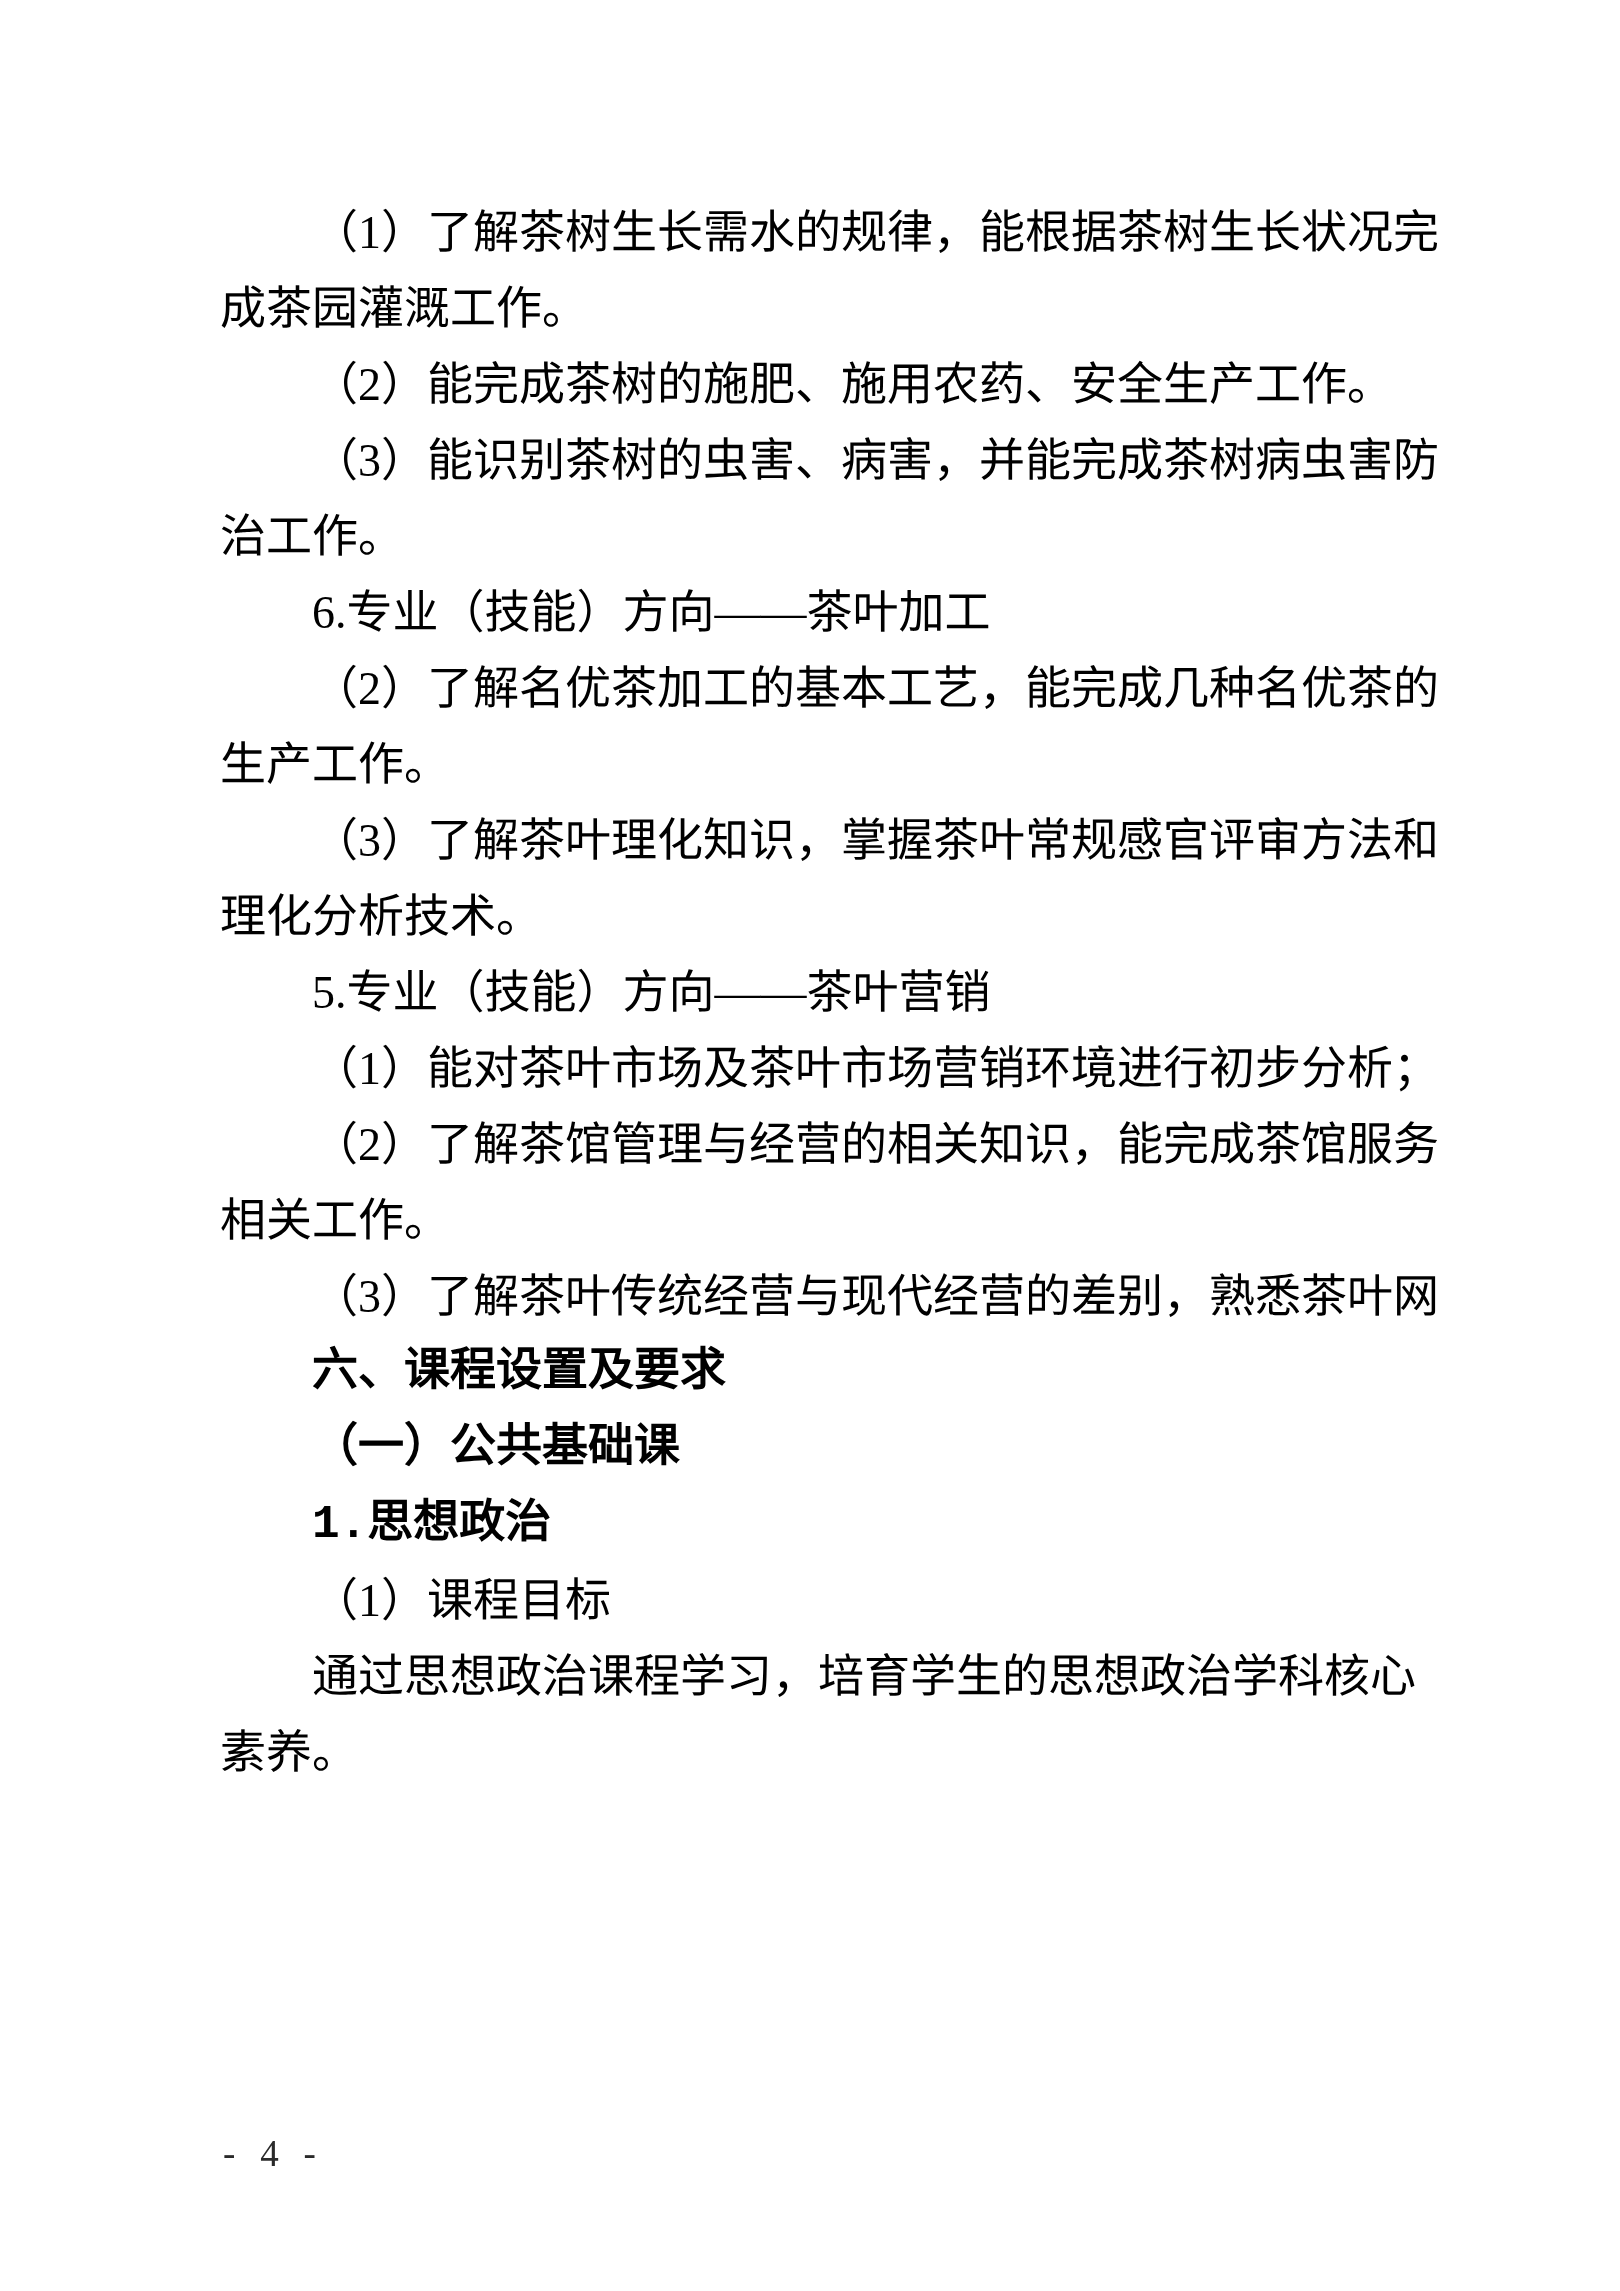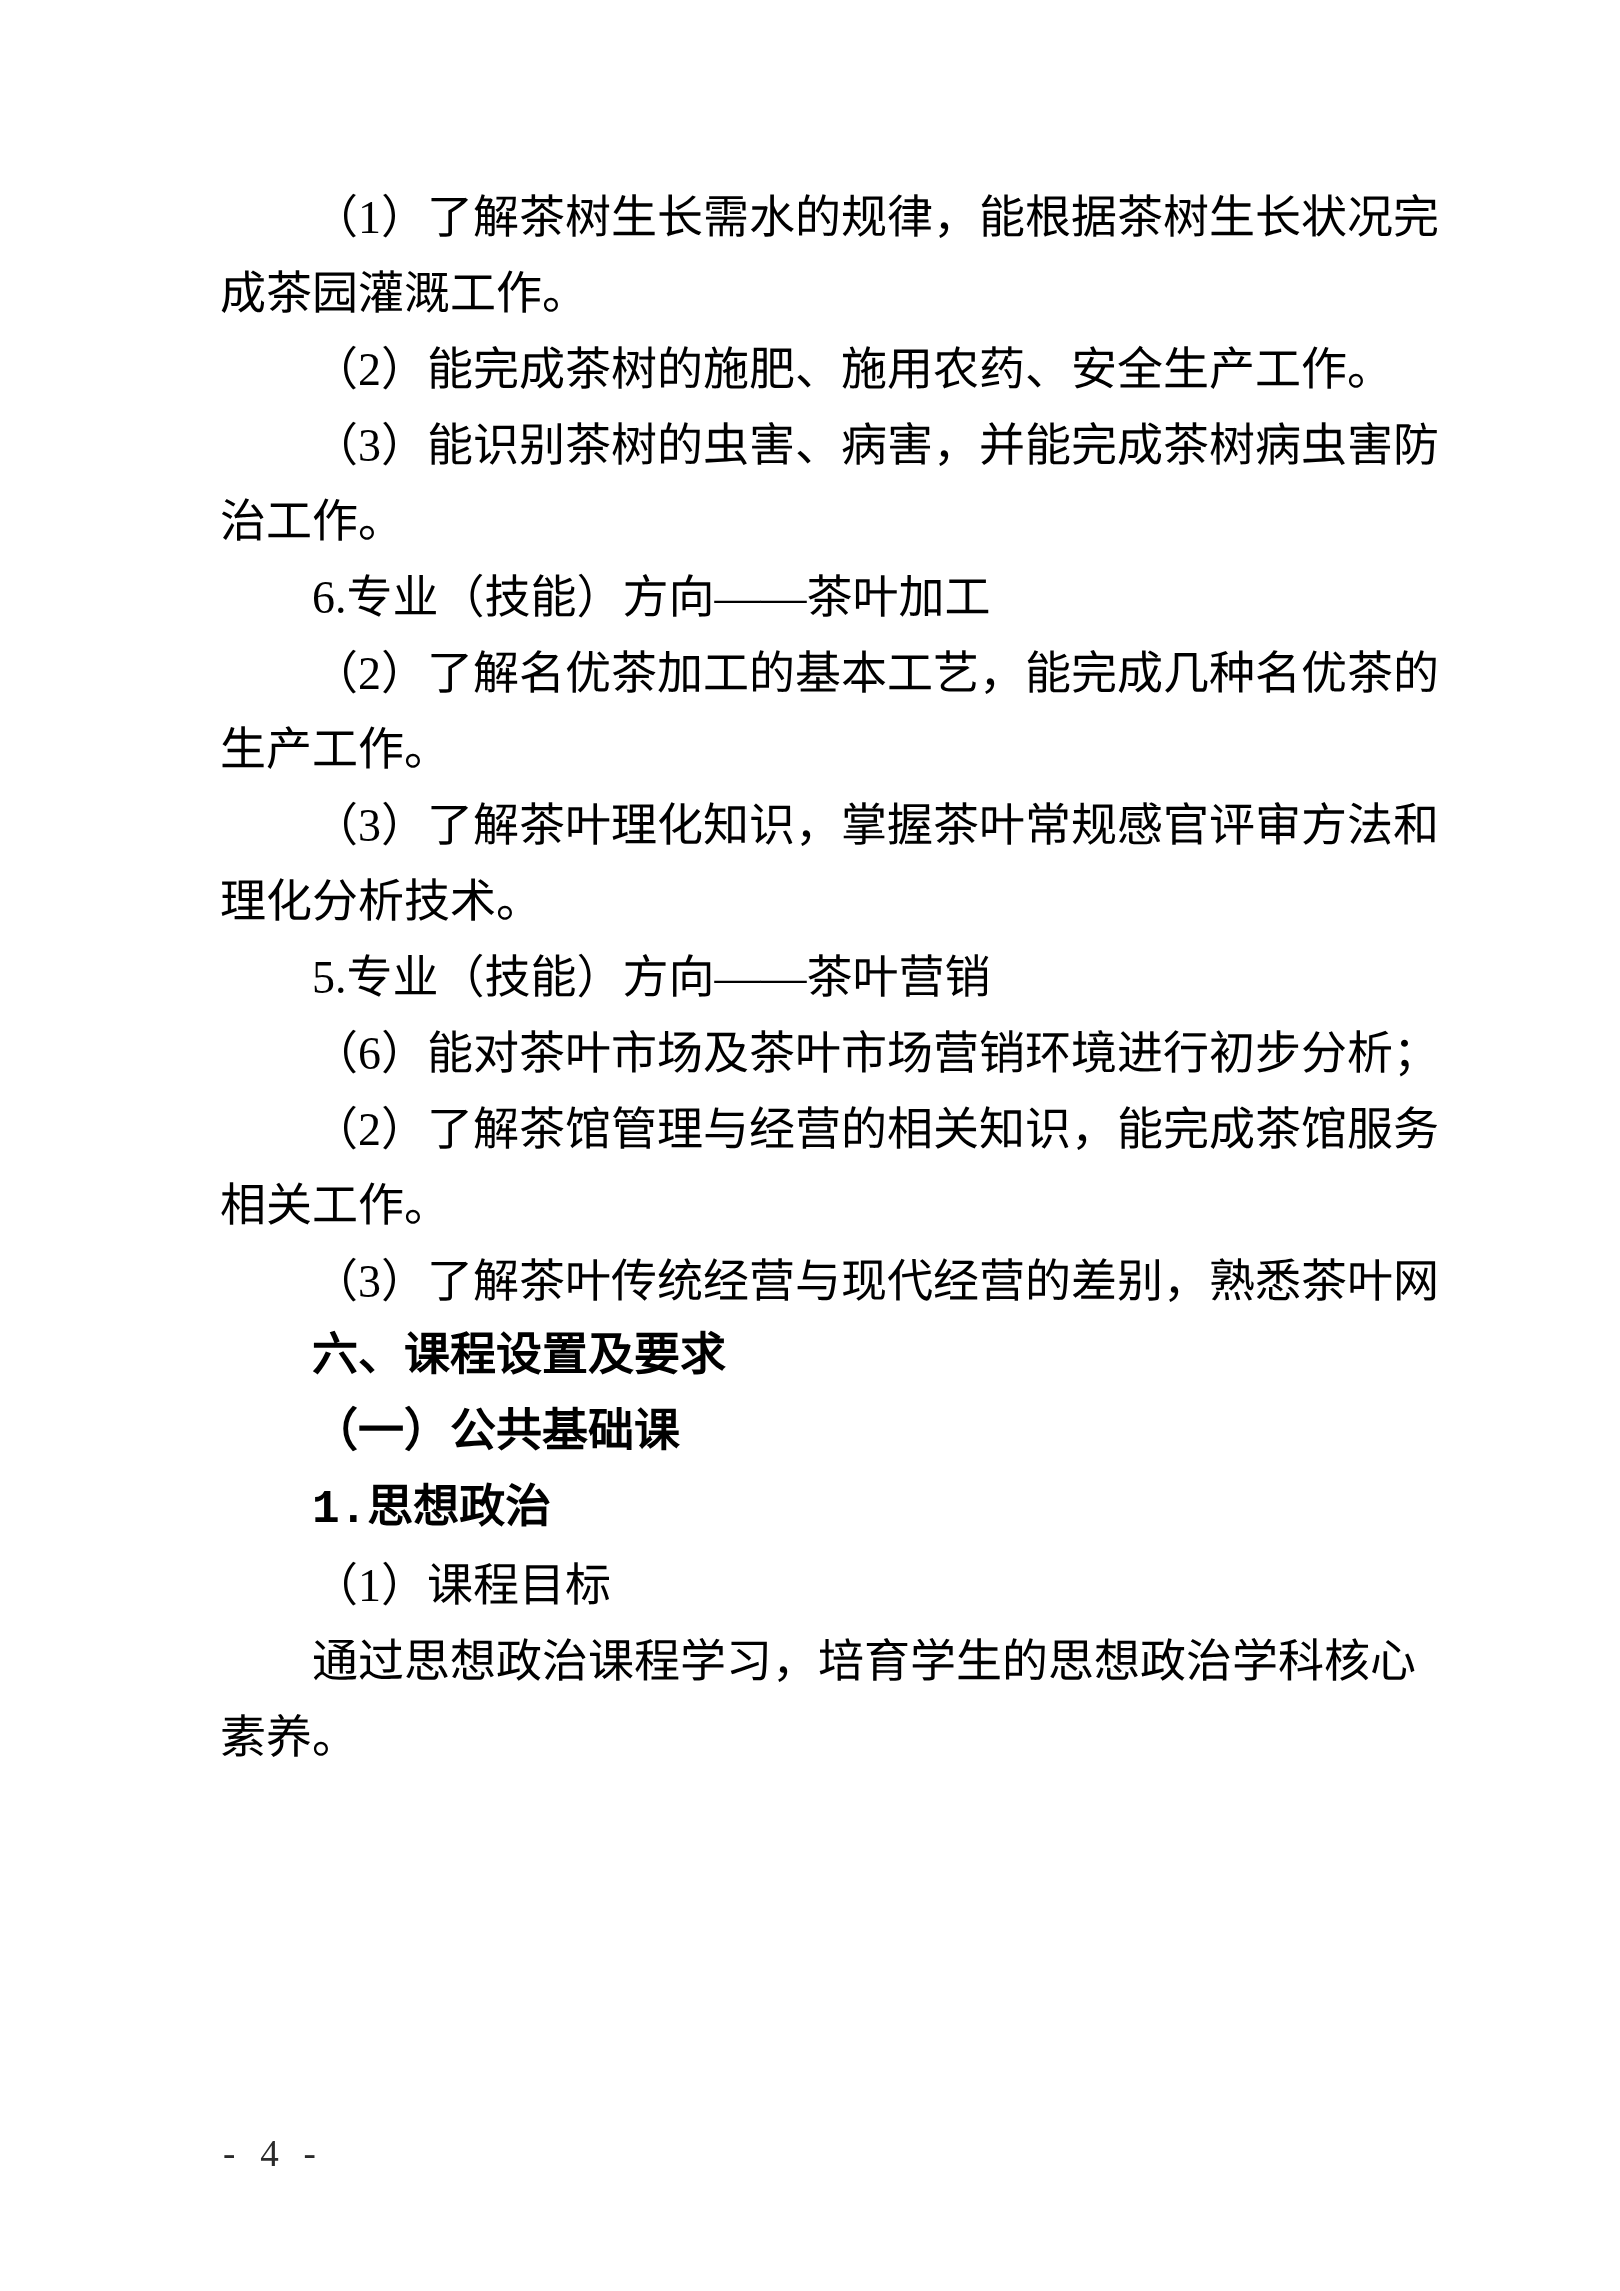--- a/index.html
+++ b/index.html
@@ -11,21 +11,21 @@
     position: relative;
     width: 1620px;
     height: 2292px;
     background: #ffffff;
     color: #000000;
     overflow: hidden;
   }
   .content {
     position: absolute;
     left: 220px;
-    top: 180px;
+    top: 195px;
     width: 1196px;
   }
   .line {
     font-family: "Liberation Serif", "DejaVu Serif", serif;
     font-size: 46px;
     line-height: 76px;
     height: 76px;
     white-space: nowrap;
     color: #000000;
     font-weight: 400;
@@ -58,21 +58,21 @@
       <div class="line">成茶园灌溉工作。</div>
       <div class="line indent">（2）能完成茶树的施肥、施用农药、安全生产工作。</div>
       <div class="line indent">（3）能识别茶树的虫害、病害，并能完成茶树病虫害防</div>
       <div class="line">治工作。</div>
       <div class="line indent">6.专业（技能）方向——茶叶加工</div>
       <div class="line indent">（2）了解名优茶加工的基本工艺，能完成几种名优茶的</div>
       <div class="line">生产工作。</div>
       <div class="line indent">（3）了解茶叶理化知识，掌握茶叶常规感官评审方法和</div>
       <div class="line">理化分析技术。</div>
       <div class="line indent">5.专业（技能）方向——茶叶营销</div>
-      <div class="line indent">（6）能对茶叶市场及茶叶市场营销环境进行初步分析；</div>
+      <div class="line indent">（1）能对茶叶市场及茶叶市场营销环境进行初步分析；</div>
       <div class="line indent">（2）了解茶馆管理与经营的相关知识，能完成茶馆服务</div>
       <div class="line">相关工作。</div>
       <div class="line indent">（3）了解茶叶传统经营与现代经营的差别，熟悉茶叶网</div>
       <div class="line indent bold">六、课程设置及要求</div>
       <div class="line indent bold">（一）公共基础课</div>
       <div class="line indent bold">1.思想政治</div>
       <div class="line indent">（1）课程目标</div>
       <div class="line indent">通过思想政治课程学习，培育学生的思想政治学科核心</div>
       <div class="line">素养。</div>
     </div>

